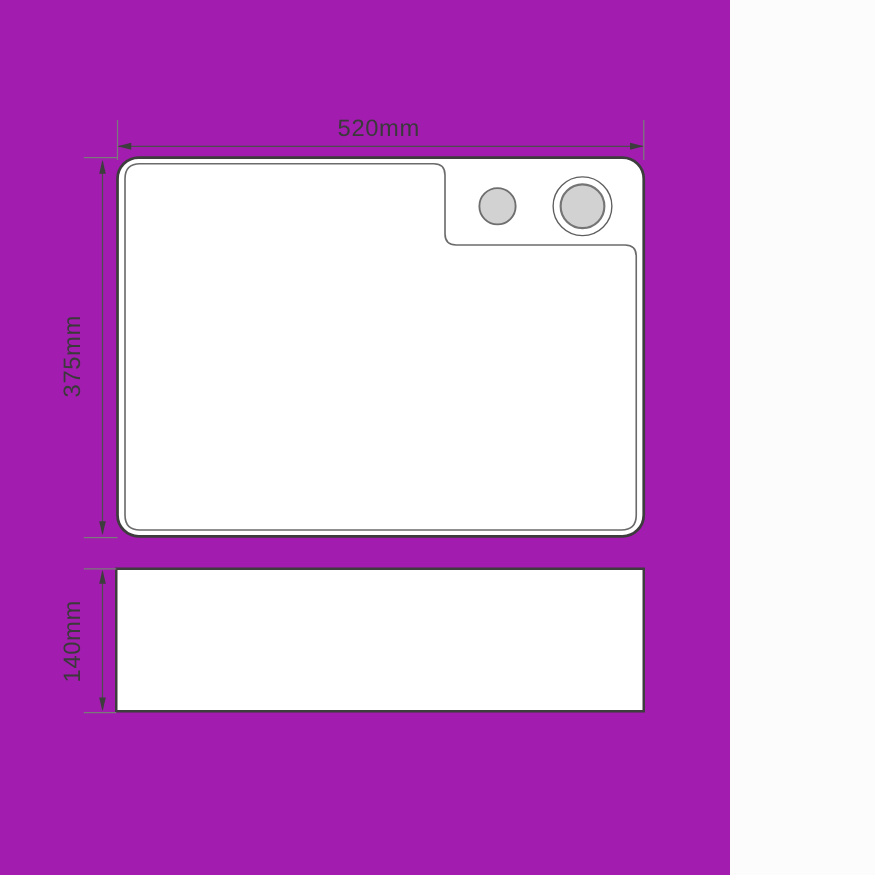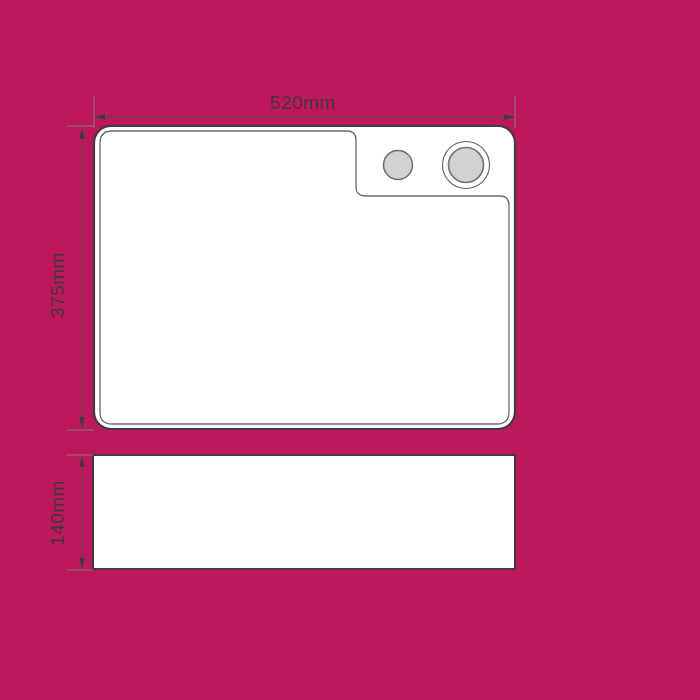--- a/index.html
+++ b/index.html
@@ -3,23 +3,23 @@
 <meta charset="utf-8">
 <style>
   html, body {
     margin: 0;
     padding: 0;
     background: #fcfcfc;
     font-family: "Liberation Sans", sans-serif;
   }
   .stage {
     position: relative;
-    width: 700px;
+    width: 584px;
     height: 700px;
-    background: #be185d;
+    background: #a21caf;
     overflow: hidden;
   }
   svg.drawing {
     display: block;
     width: 700px;
     height: 700px;
   }
   .dim-label {
     font-family: "Liberation Sans", sans-serif;
     font-size: 19px;

